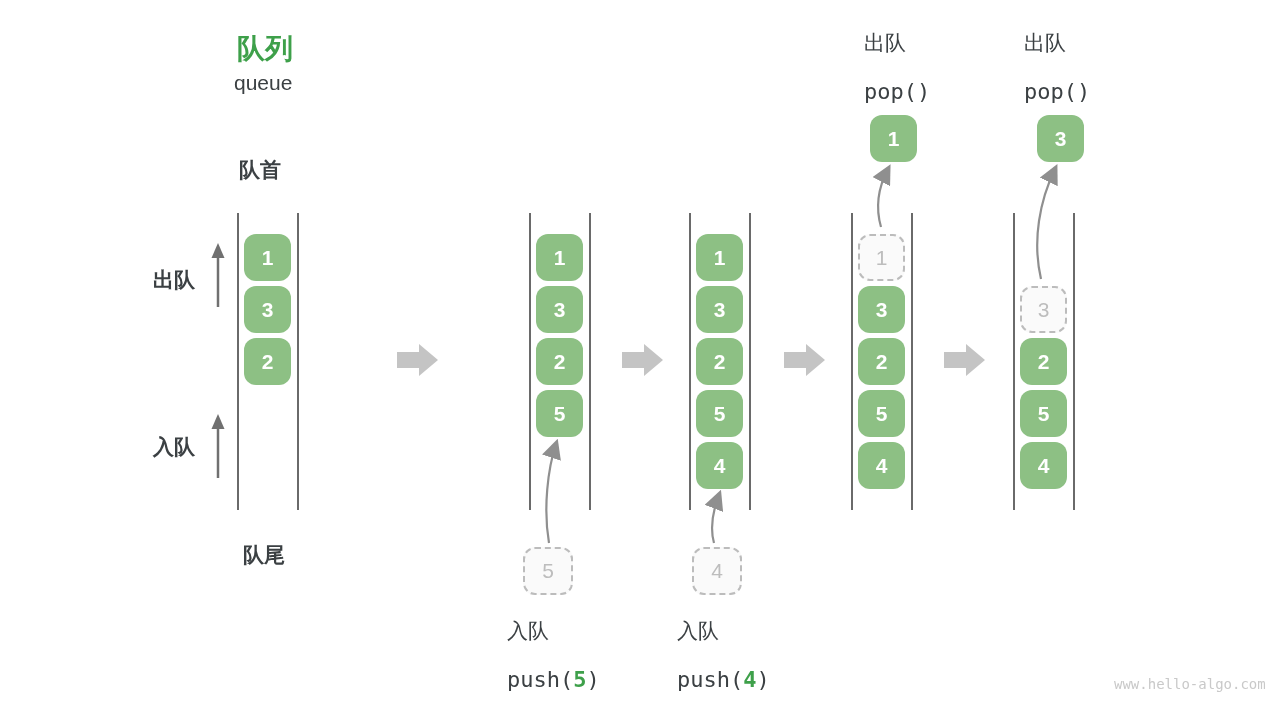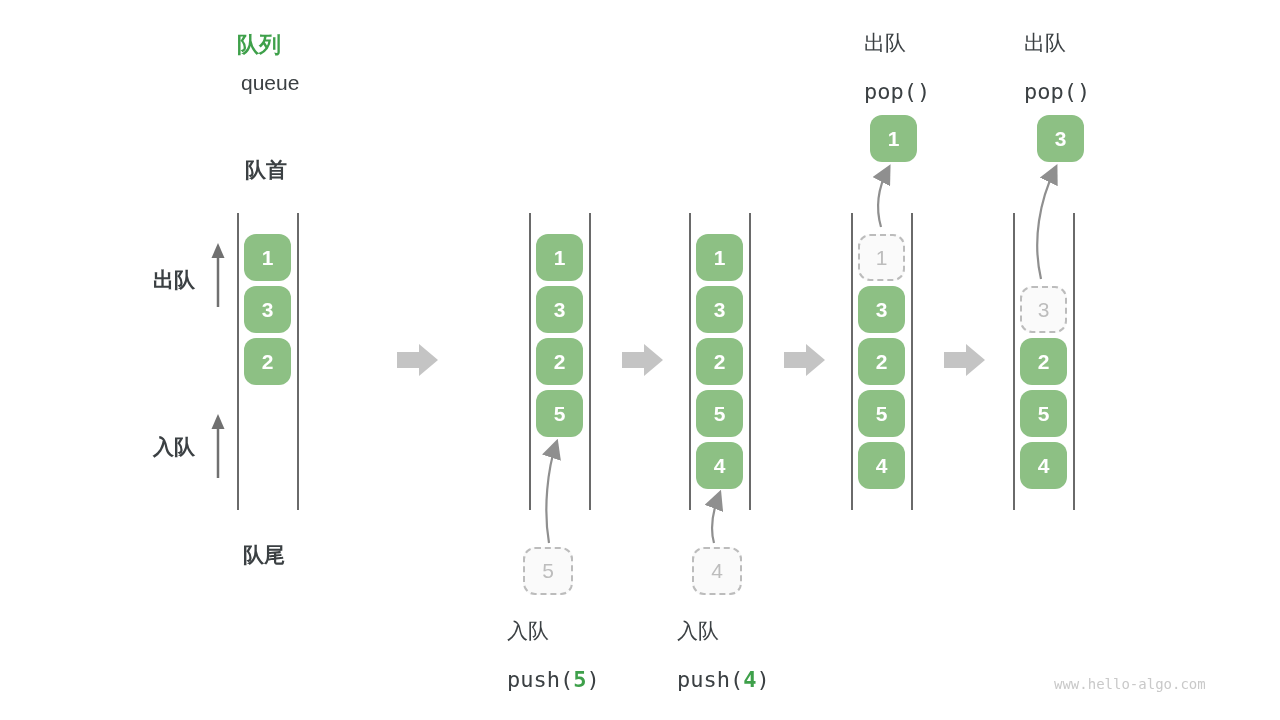--- a/index.html
+++ b/index.html
@@ -1,24 +1,24 @@
 <!DOCTYPE html>
 <html><head>
 <meta charset="utf-8">
 <style>
   html,body{margin:0;padding:0;background:#fff;}
   .canvas{
     position:relative;width:1280px;height:720px;background:#ffffff;overflow:hidden;
     font-family:"Liberation Sans","DejaVu Sans",sans-serif;color:#3b4043;
   }
   
-  .title-zh{position:absolute;left:237px;top:30px;font-size:22px;font-weight:700;color:#3ea04a;font-family:Liberation Mono, monospace;}
-  .title-en{position:absolute;left:241px;top:71px;font-size:21px;color:#3b4043;}
+  .title-zh{position:absolute;left:237px;top:30px;font-size:28px;font-weight:700;color:#3ea04a;font-family:Liberation Mono, monospace;}
+  .title-en{position:absolute;left:234px;top:71px;font-size:21px;color:#3b4043;}
   .side-lbl{position:absolute;font-size:21px;font-weight:700;color:#3b4043;}
-  .lbl-front{left:245px;top:156px;}
+  .lbl-front{left:239px;top:156px;}
   .lbl-dequeue{left:153px;top:266px;}
   .lbl-enqueue{left:153px;top:433px;}
   .lbl-rear{left:243px;top:541px;}
   
   .vline{position:absolute;top:213px;height:297px;width:1.5px;background:#6a6a6a;}
   
   .cell{
     position:absolute;width:47px;height:47px;border-radius:12px;background:#8dc084;
     color:#ffffff;font-size:21px;font-weight:700;
     display:flex;align-items:center;justify-content:center;box-sizing:border-box;
@@ -26,21 +26,21 @@
   .cell.ghost{
     background:#fafafa;border:2px dashed #bcbcbc;color:#bdbdbd;font-weight:400;
   }
   
   .op{position:absolute;color:#3b4043;}
   .op .zh{font-size:21px;line-height:26px;}
   .op .code{font-family:"DejaVu Sans Mono","Liberation Mono",monospace;font-size:22px;line-height:26px;margin-top:23px;white-space:pre;}
   .op .arg{color:#3ea04a;font-weight:700;}
   .svg-overlay{position:absolute;left:0;top:0;width:1280px;height:720px;pointer-events:none;}
   .watermark{
-    position:absolute;left:1054px;top:676px;font-family:"DejaVu Sans Mono","Liberation Mono",monospace;
+    position:absolute;left:1114px;top:676px;font-family:"DejaVu Sans Mono","Liberation Mono",monospace;
     font-size:14px;color:#c9c9c9;
   }
 </style>
 </head>
 <body>
 
 <div class="canvas">
 
   <div class="title-zh">队列</div>
   <div class="title-en">queue</div>

